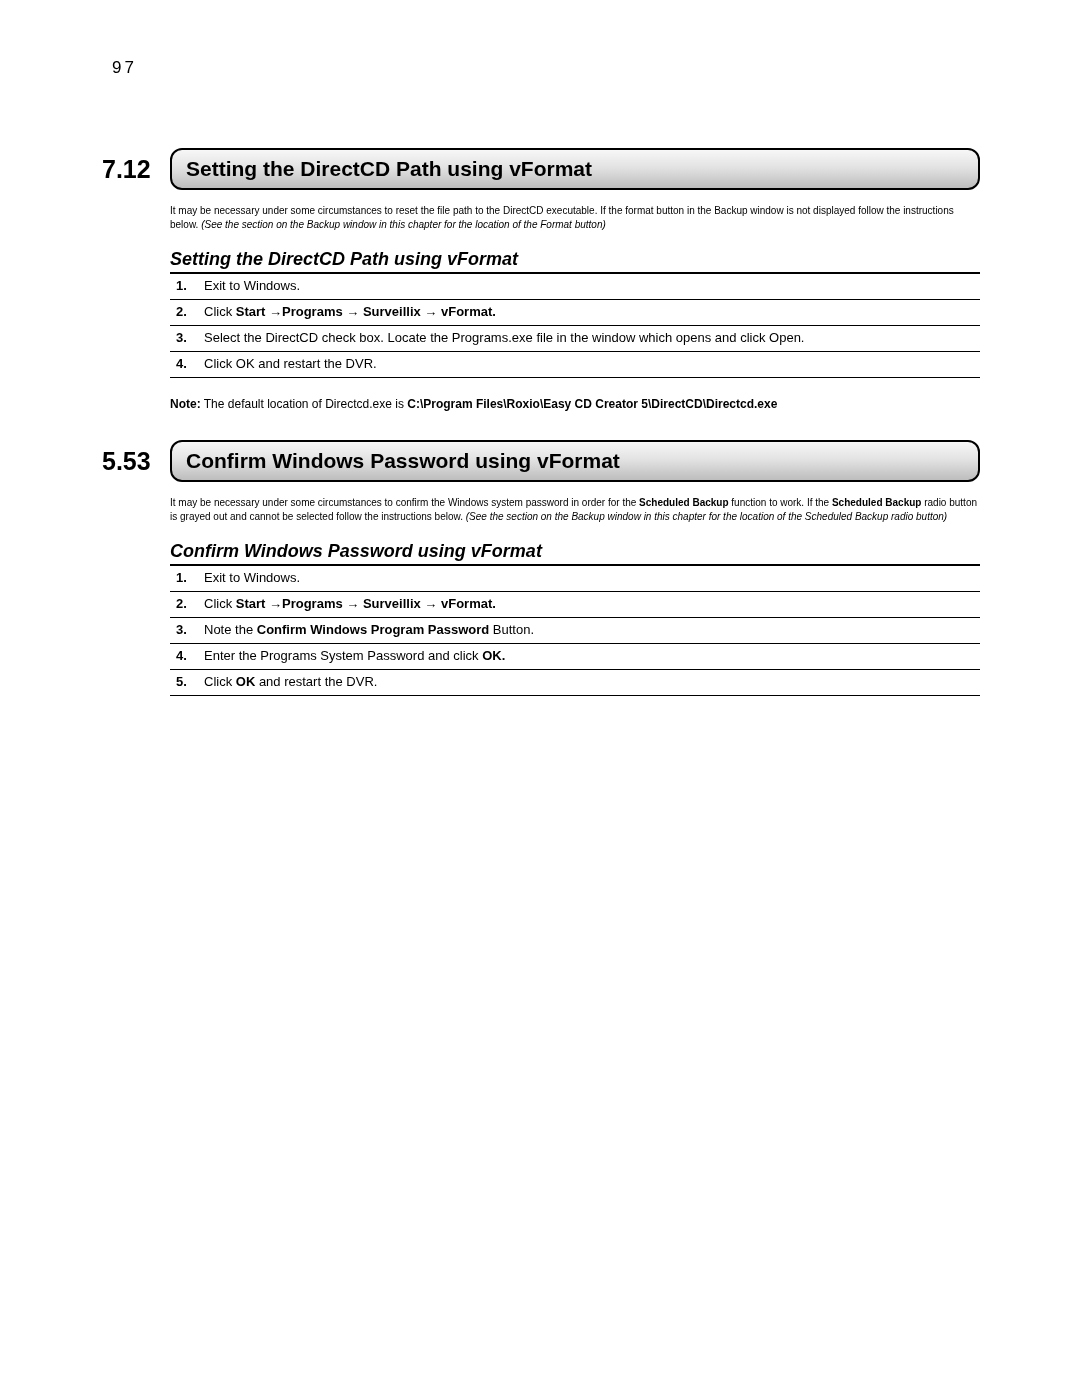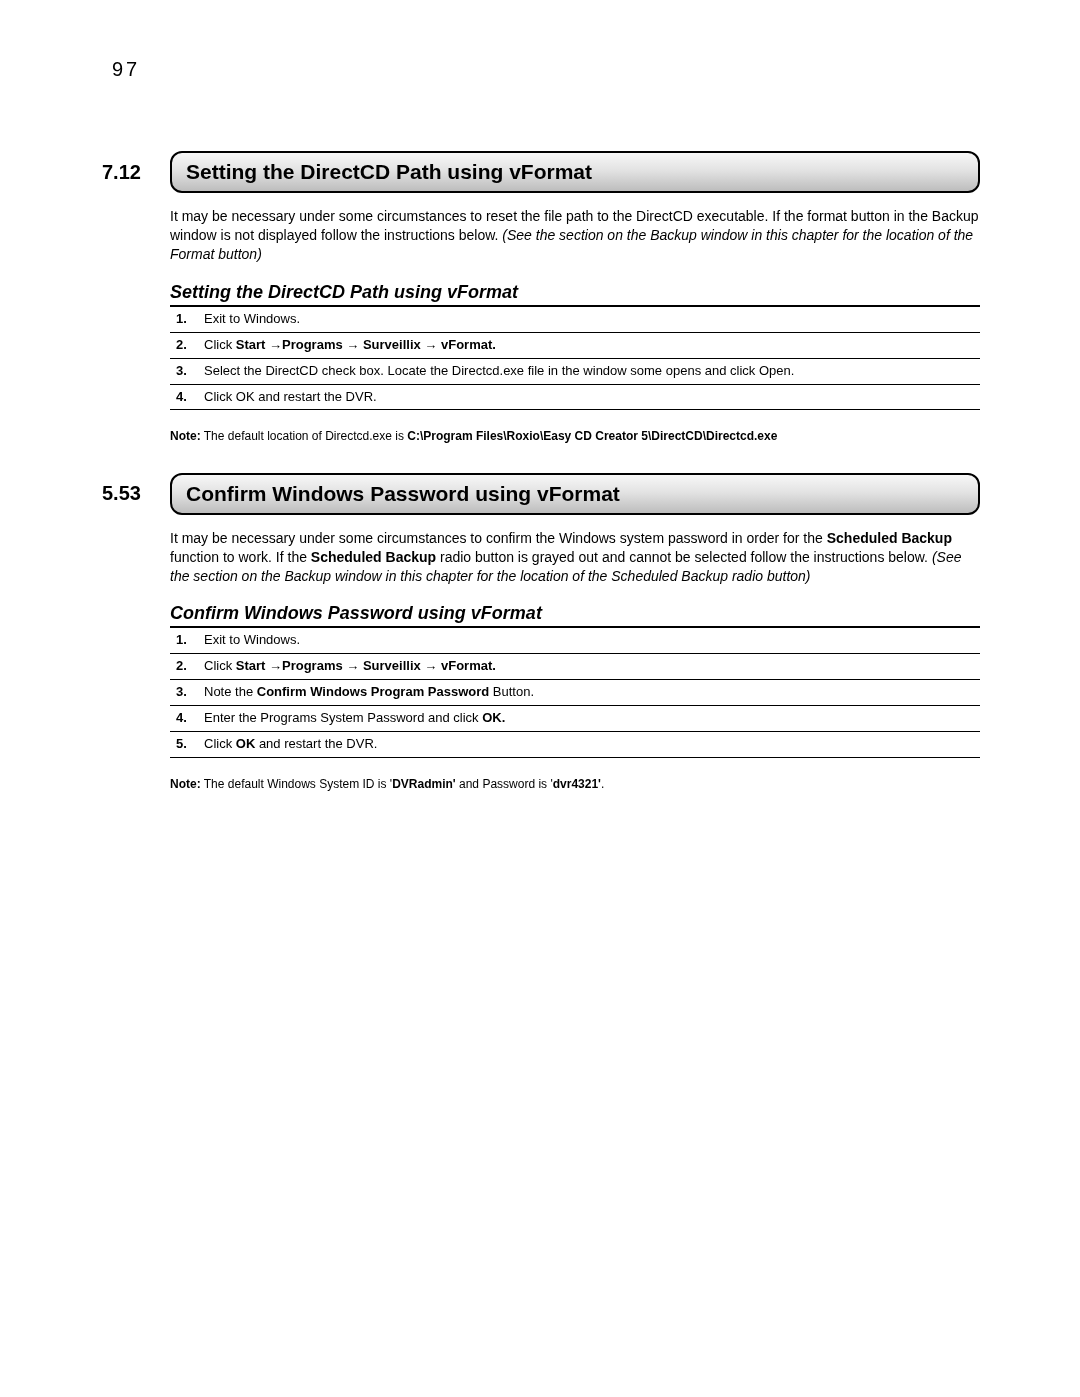--- a/index.html
+++ b/index.html
@@ -12,35 +12,35 @@
   }
   .page {
     width: 1080px;
     height: 1397px;
     margin: 0 auto;
     padding: 58px 100px 60px 100px;
     position: relative;
     background: #fff;
   }
   .pagenum {
-    font-size: 20px;
+    font-size: 17px;
     letter-spacing: 3px;
     margin-left: 12px;
     margin-bottom: 70px;
   }
   .section-head {
     display: flex;
     align-items: stretch;
     margin-bottom: 14px;
     margin-top: 28px;
   }
   .section-num {
     width: 70px;
     flex: 0 0 70px;
-    font-size: 20px;
+    font-size: 25px;
     font-weight: bold;
     display: flex;
     align-items: center;
     justify-content: flex-start;
     padding-left: 2px;
   }
   .section-title-wrap {
     flex: 1 1 auto;
     border: 2.5px solid #000;
     border-radius: 12px;
@@ -50,21 +50,21 @@
   .section-title {
     font-size: 21px;
     font-weight: bold;
     padding: 6px 14px 7px 14px;
     line-height: 1.2;
   }
   .body-indent {
     margin-left: 70px;
   }
   .intro {
-    font-size: 14px;
+    font-size: 10px;
     line-height: 1.35;
     margin-bottom: 18px;
   }
   .intro .italic { font-style: italic; }
   .intro .bold { font-weight: bold; }
   .sub-head {
     font-size: 18px;
     font-weight: bold;
     font-style: italic;
     border-bottom: 2px solid #000;
@@ -124,21 +124,21 @@
           <tr>
         <td class="num">1.</td>
         <td class="content">Exit to Windows.</td>
       </tr>
       <tr class="bold-row">
         <td class="num">2.</td>
         <td class="content"><span class="plain">Click </span><span>Start →Programs → Surveillix → vFormat.</span></td>
       </tr>
       <tr>
         <td class="num">3.</td>
-        <td class="content">Select the DirectCD check box. Locate the Directcd.exe file in the window some opens and click Open.</td>
+        <td class="content">Select the DirectCD check box. Locate the Programs.exe file in the window which opens and click Open.</td>
       </tr>
       <tr>
         <td class="num">4.</td>
         <td class="content">Click OK and restart the DVR.</td>
       </tr>
     </tbody>
       </table>
 
     <div class="note">
       <span class="label">Note:</span><span> The default location of Directcd.exe is  </span><span class="bold">C:\Program Files\Roxio\Easy CD Creator 5\DirectCD\Directcd.exe</span>
@@ -177,18 +177,15 @@
         <td class="num">4.</td>
         <td class="content"><span>Enter the Programs System Password and click </span><span class="step-bold">OK.</span></td>
       </tr>
       <tr>
         <td class="num">5.</td>
         <td class="content"><span>Click </span><span class="step-bold">OK</span><span> and restart the DVR.</span></td>
       </tr>
     </tbody>
       </table>
 
-    <div class="note">
-      <span class="label">Note:</span><span> The default Windows System ID is '</span><span class="bold">DVRadmin'</span><span> and Password is '</span><span class="bold">dvr4321'</span><span>.</span>
-    </div>
   </div>
 
 </div>
 
 </body></html>

